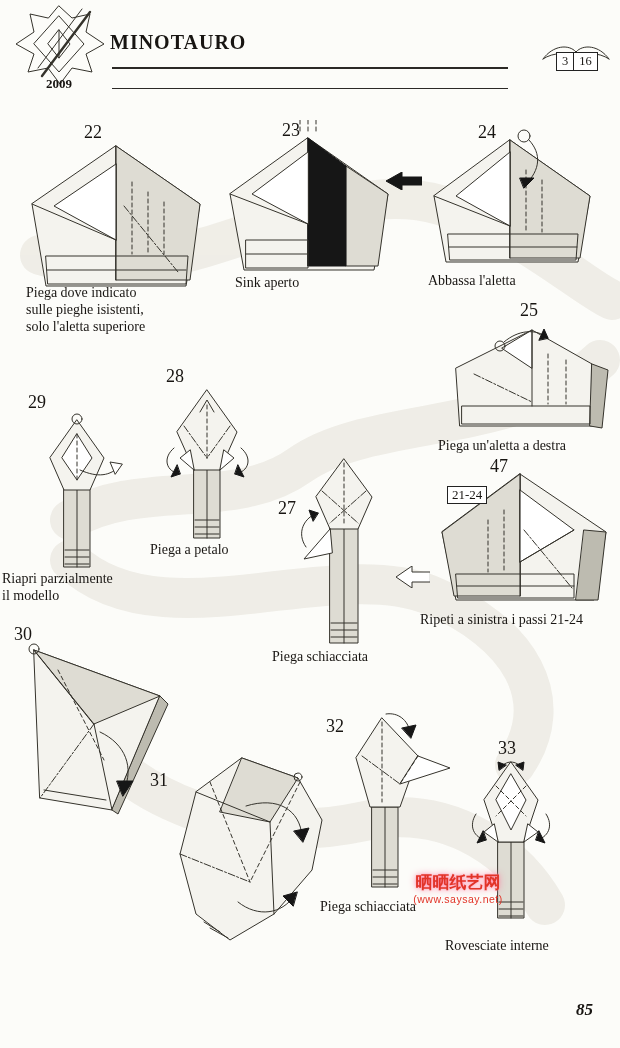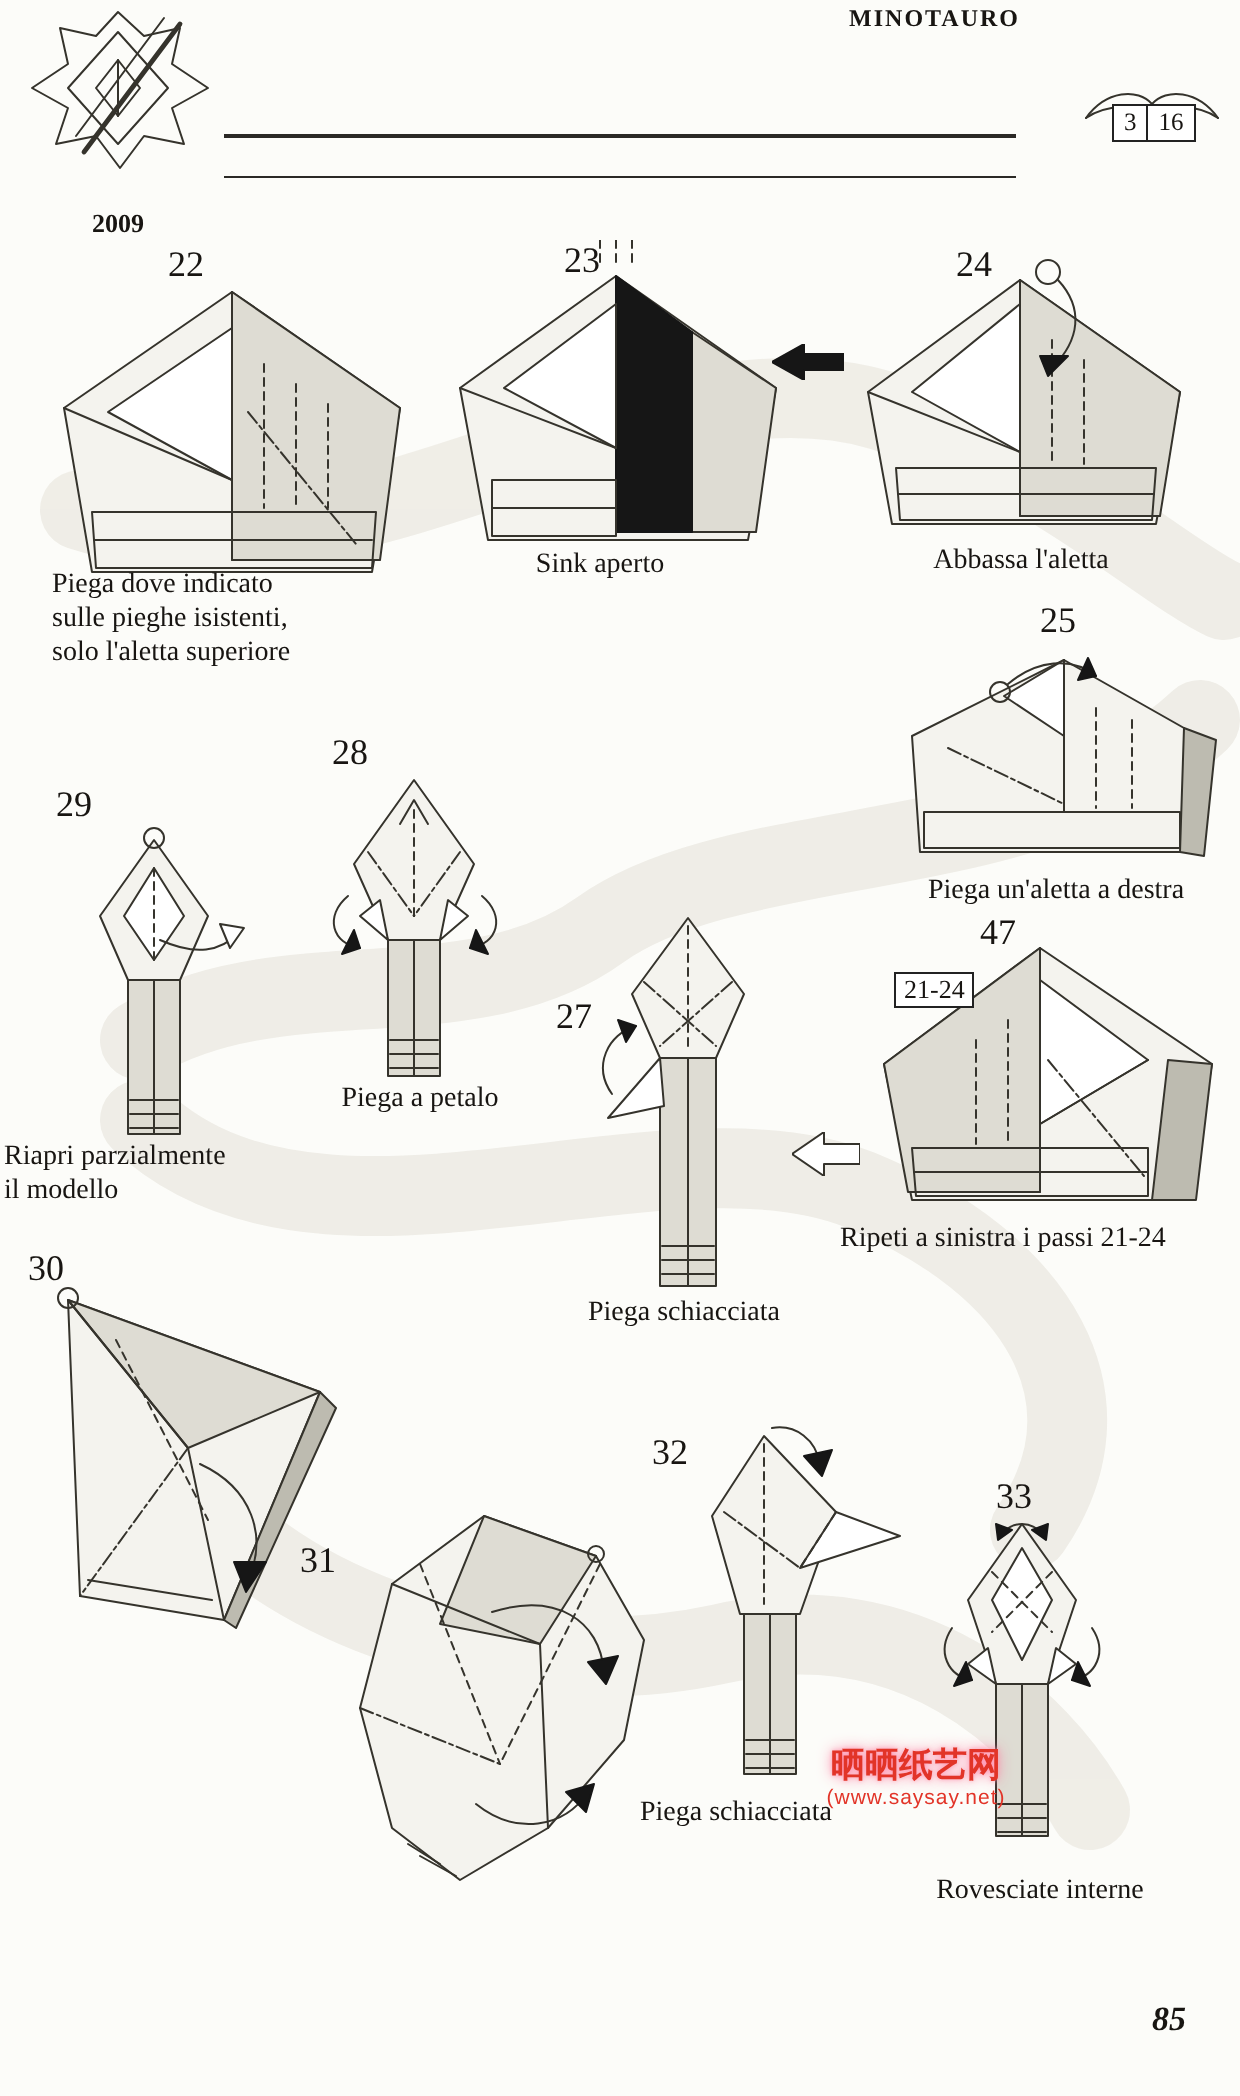--- a/index.html
+++ b/index.html
@@ -2,25 +2,25 @@
 <html><head>
 <meta charset="utf-8">
 <style>
   html,body{margin:0;padding:0;background:#ffffff;}
   .page{position:relative;width:620px;height:1048px;background:#fcfcf9;overflow:hidden;
         font-family:"Liberation Serif","DejaVu Serif",serif;color:#181512;}
   .swirl{position:absolute;left:0;top:0;z-index:0;}
   .layer{position:absolute;z-index:1;}
   .num{position:absolute;z-index:2;font-size:18px;font-weight:normal;}
   .caption{position:absolute;z-index:2;font-size:14px;line-height:1.22;white-space:pre-line;}
-  .center{text-align:center;}
-  .title{position:absolute;left:110px;top:2px;width:400px;text-align:right;
-         font-size:12px;font-weight:bold;letter-spacing:1px;z-index:2;}
+  .center{text-align:left;}
+  .title{position:absolute;left:110px;top:31px;width:400px;text-align:left;
+         font-size:20px;font-weight:bold;letter-spacing:1px;z-index:2;}
   .rule{position:absolute;left:112px;width:396px;background:#2b2926;z-index:2;}
-  .year{position:absolute;left:46px;top:76px;font-size:13px;font-weight:bold;z-index:3;margin-top:28px;}
+  .year{position:absolute;left:46px;top:76px;font-size:13px;font-weight:bold;z-index:3;}
   .bookbox{position:absolute;left:556px;top:52px;display:flex;border:1.5px solid #222;
            background:#fff;z-index:3;font-size:12.5px;}
   .bookbox span{display:block;padding:1px 5px;}
   .bookbox span:last-child{border-left:1.5px solid #222;}
   .refbox{position:absolute;left:447px;top:486px;border:1px solid #222;background:#fff;
           font-size:13px;padding:0 4px;z-index:3;}
   .watermark{position:absolute;left:390px;top:874px;width:136px;text-align:center;z-index:5;
              color:#e23428;font-family:"Liberation Sans","DejaVu Sans",sans-serif;}
   .watermark .w1{font-size:17px;font-weight:bold;line-height:1.1;
                  text-shadow:0 0 7px rgba(255,120,160,.9),0 0 2px rgba(255,160,180,.8);}

